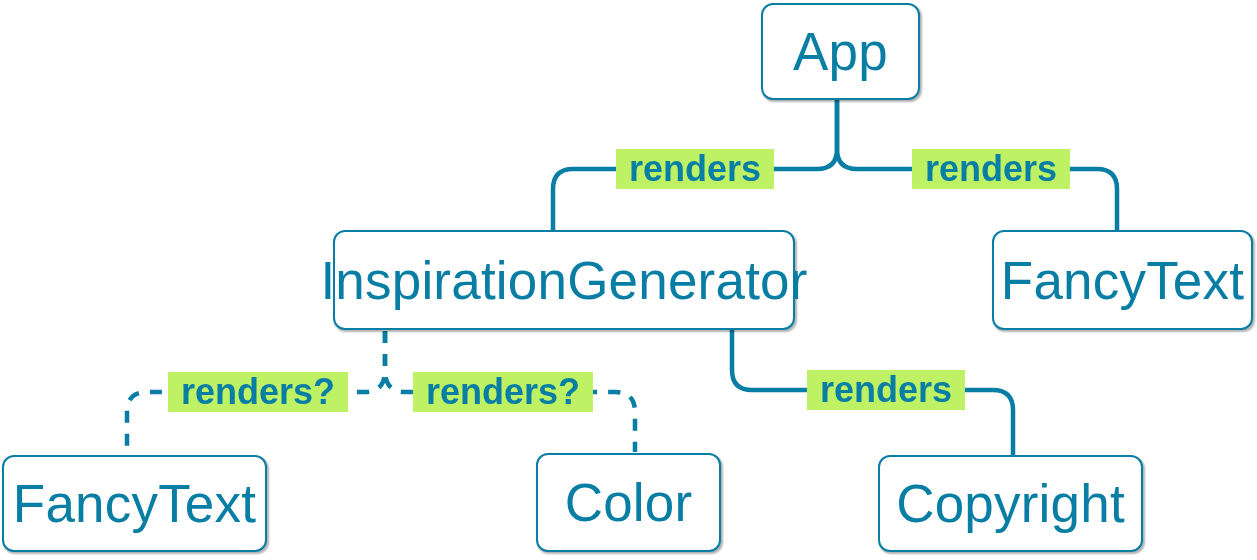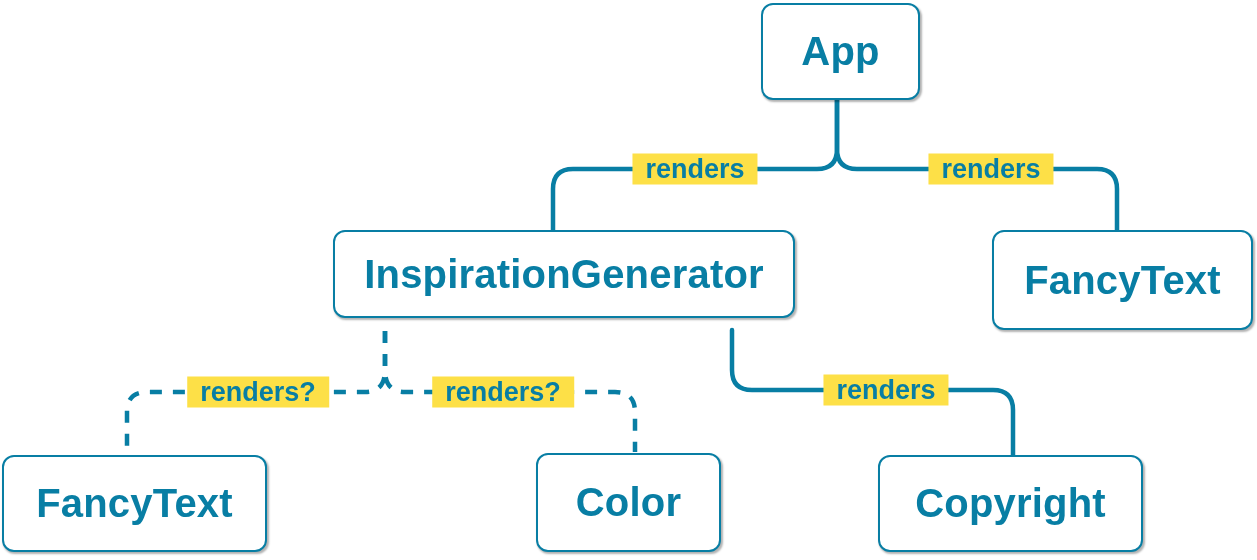--- a/index.html
+++ b/index.html
@@ -35,34 +35,34 @@
   .node {
     position: absolute;
     display: flex;
     align-items: center;
     justify-content: center;
     background: #ffffff;
     border: 2.5px solid #087ea4;
     border-radius: 12px;
     box-shadow: 1.5px 2px 2px rgba(0, 0, 0, 0.3);
     color: #087ea4;
-    font-size: 40px;
-    font-weight: 700;
+    font-size: 53px;
+    font-weight: 400;
     letter-spacing: 0.2px;
     white-space: nowrap;
     box-sizing: border-box;
     text-align: center;
   }
   .edge-label {
     position: absolute;
     transform: translate(-50%, -50%);
-    background: #fde047;
+    background: #bef264;
     padding: 2px 13px;
     color: #087ea4;
-    font-size: 27px;
+    font-size: 36px;
     font-weight: 700;
     white-space: nowrap;
     line-height: 1;
   }
 </style>
 </head>
 <body>
 
 <div class="canvas">
 
@@ -76,21 +76,21 @@
 
     <path class="edge dashed" d="M385,331 L385,370 Q385,392 365,392 L147,392 Q127,392 127,412 L127,454"></path>
 
     <path class="edge dashed" d="M385,331 L385,370 Q385,392 405,392 L615,392 Q635,392 635,412 L635,452"></path>
   </svg>
 
   <div class="node" style="left:761px; top:3px; width:159px; height:97px;">
     <span>App</span>
   </div>
 
-  <div class="node" style="left:333px; top:230px; width:462px; height:88px;">
+  <div class="node" style="left:333px; top:230px; width:462px; height:100px;">
     <span>InspirationGenerator</span>
   </div>
 
   <div class="node" style="left:992px; top:230px; width:261px; height:100px;">
     <span>FancyText</span>
   </div>
 
   <div class="node" style="left:2px; top:455px; width:265px; height:97px;">
     <span>FancyText</span>
   </div>

